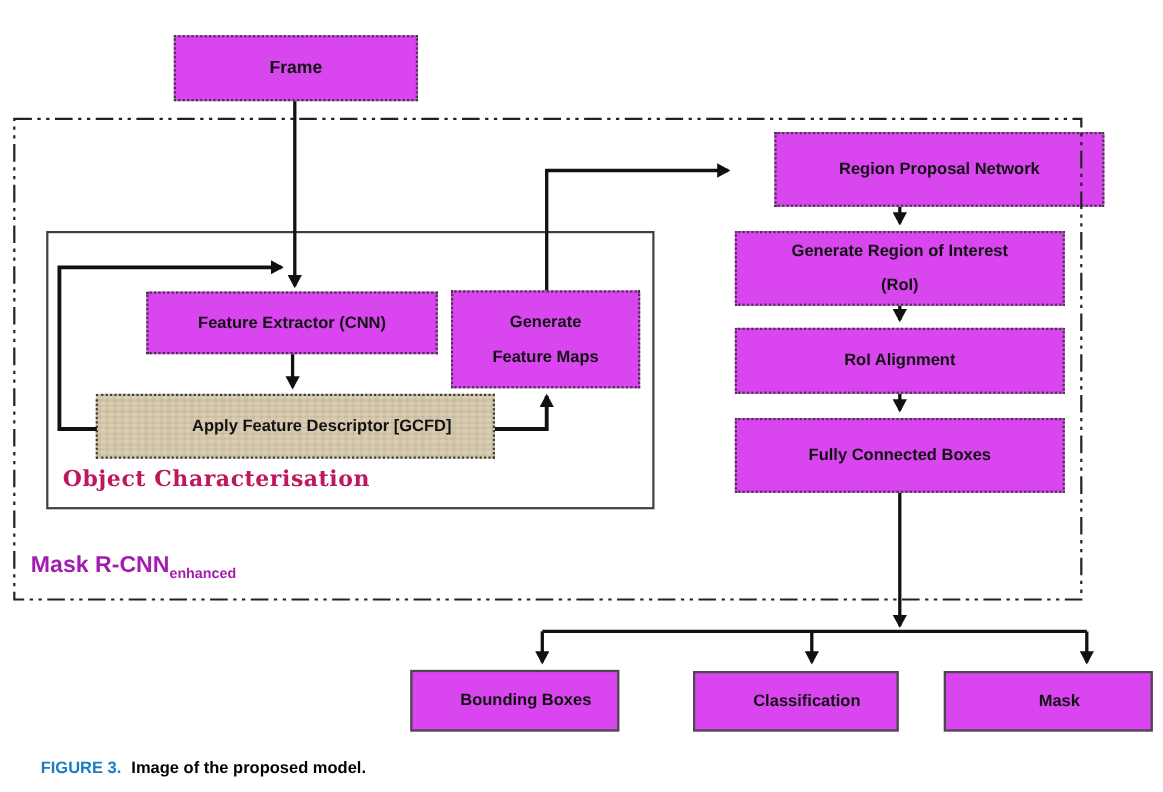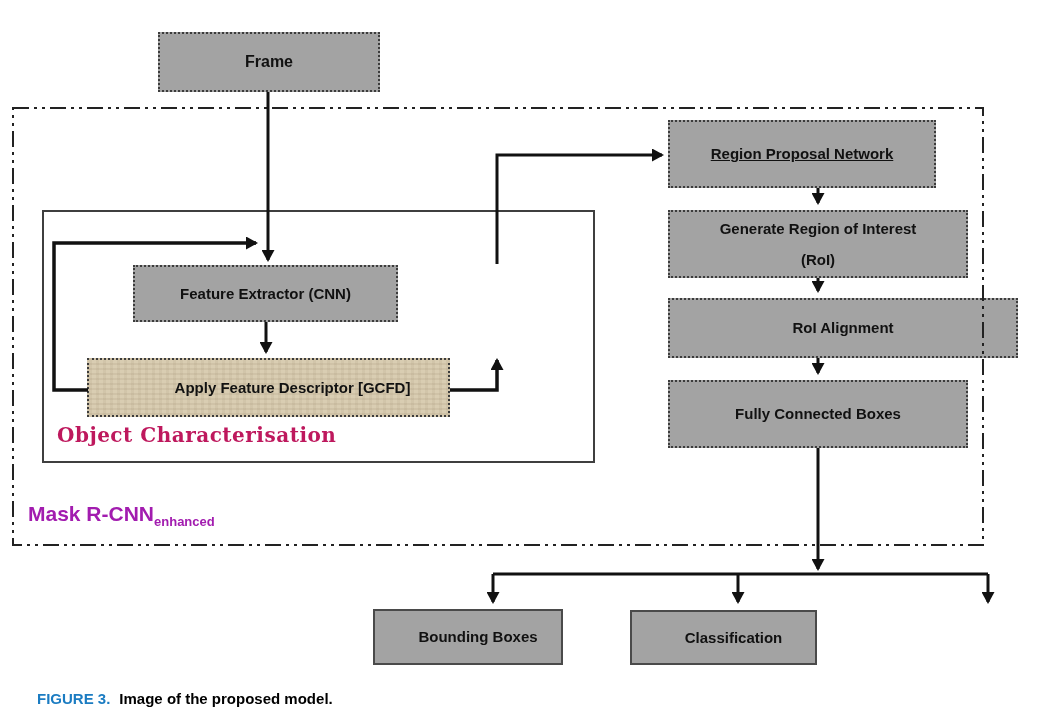--- a/index.html
+++ b/index.html
@@ -3,40 +3,40 @@
 <meta charset="utf-8">
 <style>
   html,body{margin:0;padding:0;background:#ffffff;}
   #canvas{
     position:relative;width:1057px;height:720px;background:#ffffff;overflow:hidden;
     font-family:"Liberation Sans","DejaVu Sans",sans-serif;
   }
   .box{
     position:absolute;display:flex;align-items:center;justify-content:center;
     text-align:center;font-weight:bold;font-size:15px;color:#111;
-    background:#a3a3a3;border:2px dotted #3c3c3c;box-sizing:border-box;
+    background:#d946ef;border:2px dotted #3c3c3c;box-sizing:border-box;
     line-height:2.1;
   }
   .box.solid{border:2px solid #4a4a4a;line-height:1.2;padding-left:20px;}
   .box.tan{
     background-color:#d9cdb2;
     background-image:
       repeating-linear-gradient(0deg, rgba(120,100,70,.10) 0 2px, rgba(0,0,0,0) 2px 5px),
       repeating-linear-gradient(90deg, rgba(120,100,70,.08) 0 3px, rgba(0,0,0,0) 3px 7px);
   }
   
   #frame{left:158px;top:32px;width:222px;height:60px;font-size:16px;}
   #oc-box{position:absolute;left:42px;top:210px;width:553px;height:253px;
           border:2px solid #3f3f3f;box-sizing:border-box;background:transparent;}
   #fe{left:133px;top:265px;width:265px;height:57px;}
   #afd{left:87px;top:358px;width:363px;height:59px;padding-left:48px;}
   #gfm{left:410px;top:264px;width:172px;height:89px;padding:0 26px;}
-  #rpn{left:668px;top:120px;width:268px;height:68px;text-decoration:underline;}
+  #rpn{left:704px;top:120px;width:300px;height:68px;}
   #groi{left:668px;top:210px;width:300px;height:68px;padding:14px 34px;}
-  #roia{left:668px;top:298px;width:350px;height:60px;}
+  #roia{left:668px;top:298px;width:300px;height:60px;}
   #fcl{left:668px;top:380px;width:300px;height:68px;}
   #bb{left:373px;top:609px;width:190px;height:56px;}
   #cls{left:630px;top:610px;width:187px;height:55px;}
   #msk{left:858px;top:610px;width:190px;height:55px;}
   
   #oc-label{
     position:absolute;left:57px;top:423px;font-family:"DejaVu Serif","Liberation Serif",serif;
     font-weight:bold;font-size:20px;color:#be185d;letter-spacing:.5px;
   }
   #rcnn-label{position:absolute;left:28px;top:502px;font-weight:bold;font-size:21px;color:#a21caf;}
@@ -52,33 +52,35 @@
 <div id="canvas">
 
   <div id="oc-box"></div>
 
   <div class="box" id="frame">Frame</div>
 
   <div class="box" id="fe">Feature Extractor (CNN)</div>
 
   <div class="box tan" id="afd">Apply Feature Descriptor [GCFD]</div>
 
+  <div class="box" id="gfm">Generate Feature Maps</div>
 
   <div class="box" id="rpn">Region Proposal Network</div>
 
   <div class="box" id="groi">Generate Region of Interest (RoI)</div>
 
   <div class="box" id="roia">RoI Alignment</div>
 
   <div class="box" id="fcl">Fully Connected Boxes</div>
 
   <div class="box solid" id="bb">Bounding Boxes</div>
 
   <div class="box solid" id="cls">Classification</div>
 
+  <div class="box solid" id="msk">Mask</div>
 
   <div id="oc-label">Object Characterisation</div>
 
   <div id="rcnn-label"><span>Mask R-CNN</span><sub>enhanced</sub></div>
 
   <div id="caption"><span class="fig-label">FIGURE 3.</span><span>Image of the proposed model.</span></div>
 
   <svg id="wires" viewBox="0 0 1057 720" xmlns="http://www.w3.org/2000/svg">
     <defs>
       <marker id="ah" markerWidth="13" markerHeight="13" refX="10" refY="6.5" orient="auto" markerUnits="userSpaceOnUse">

